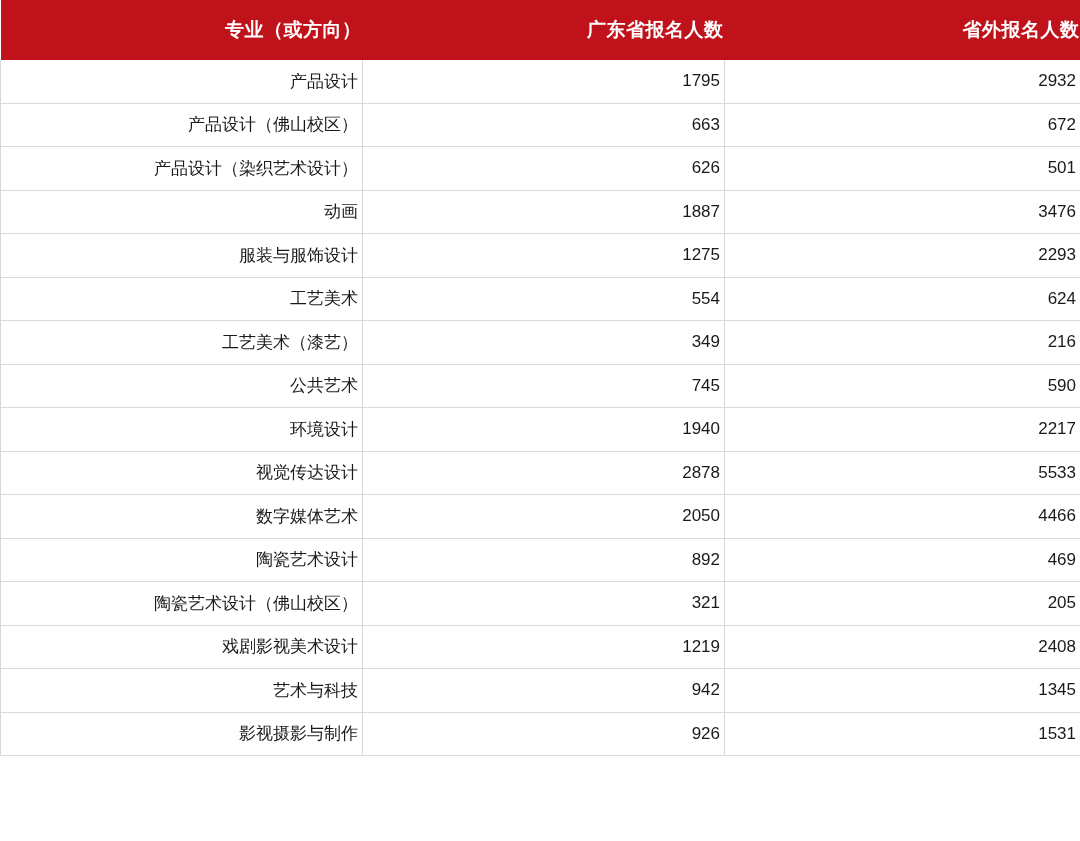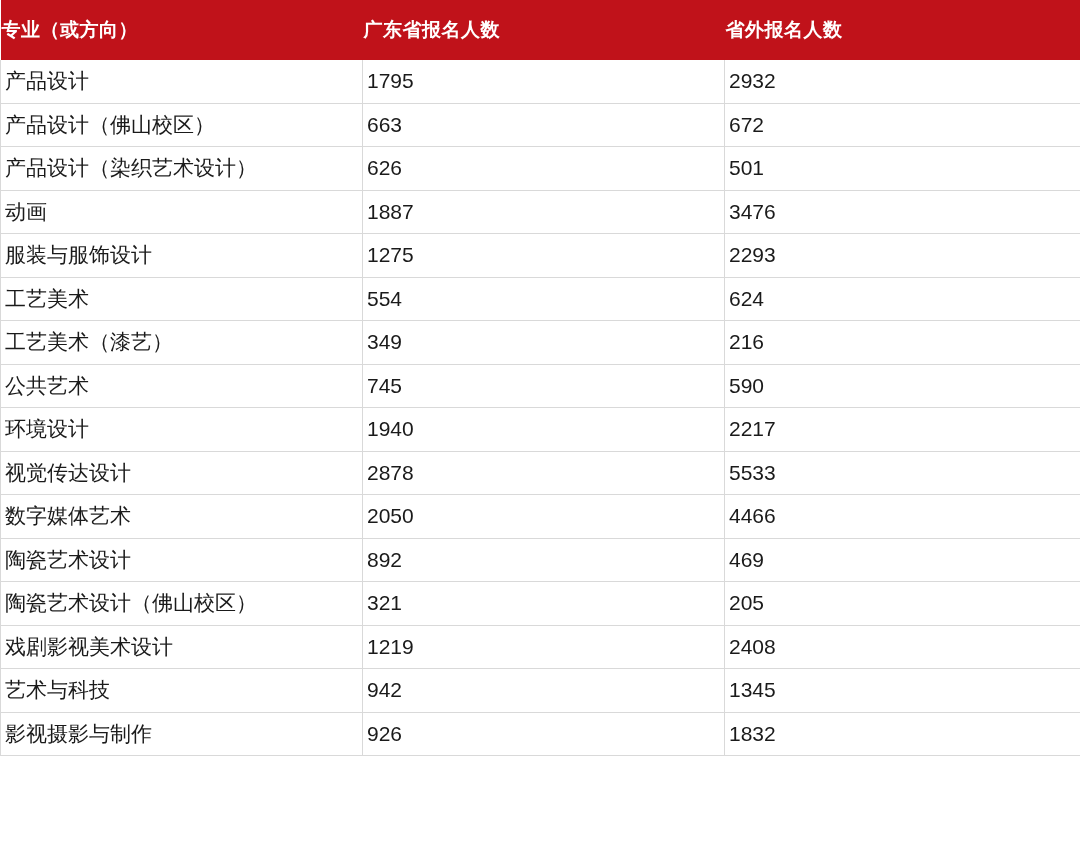--- a/index.html
+++ b/index.html
@@ -25,29 +25,29 @@
   table.data-table col.c0 { width: 362px; }
   table.data-table col.c1 { width: 362px; }
   table.data-table col.c2 { width: 356px; }
 
   thead th {
     background: #c0121a;
     color: #ffffff;
     font-size: 19px;
     font-weight: 700;
     height: 58px;
-    text-align: left;
+    text-align: right;
     vertical-align: middle;
     border: none;
     letter-spacing: 0.5px;
   }
   tbody td {
     height: 42.5px;
-    font-size: 21px;
-    text-align: left;
+    font-size: 17px;
+    text-align: right;
     vertical-align: middle;
     border: 1px solid #d9d9d9;
     color: #1a1a1a;
     padding: 0 4px;
     white-space: nowrap;
     overflow: hidden;
   }
   tbody tr td:first-child {
     border-left: 1px solid #d9d9d9;
   }
@@ -148,17 +148,17 @@
           <td>2408</td>
         </tr>
         <tr>
           <td>艺术与科技</td>
           <td>942</td>
           <td>1345</td>
         </tr>
         <tr>
           <td>影视摄影与制作</td>
           <td>926</td>
-          <td>1832</td>
+          <td>1531</td>
         </tr>
       </tbody>
   </table>
 </div>
 
 </body></html>

